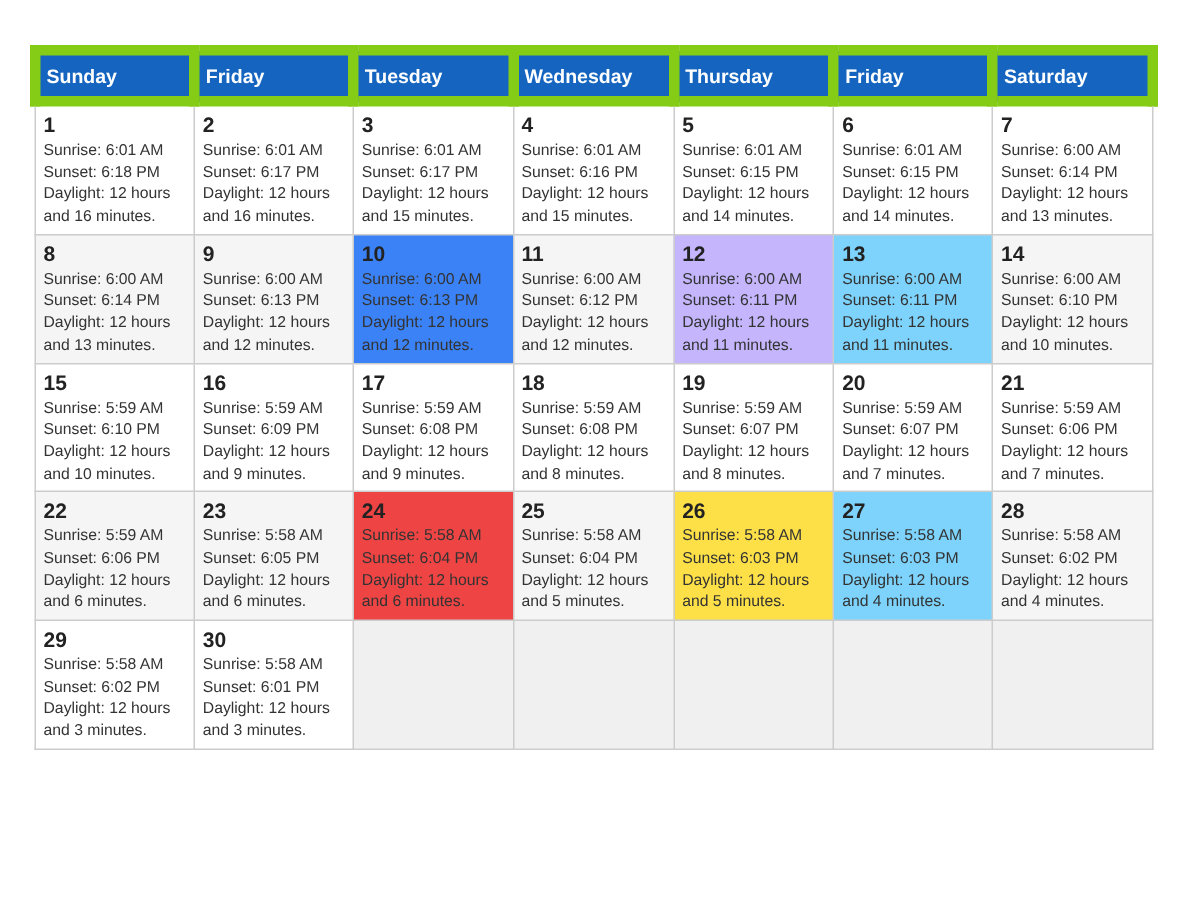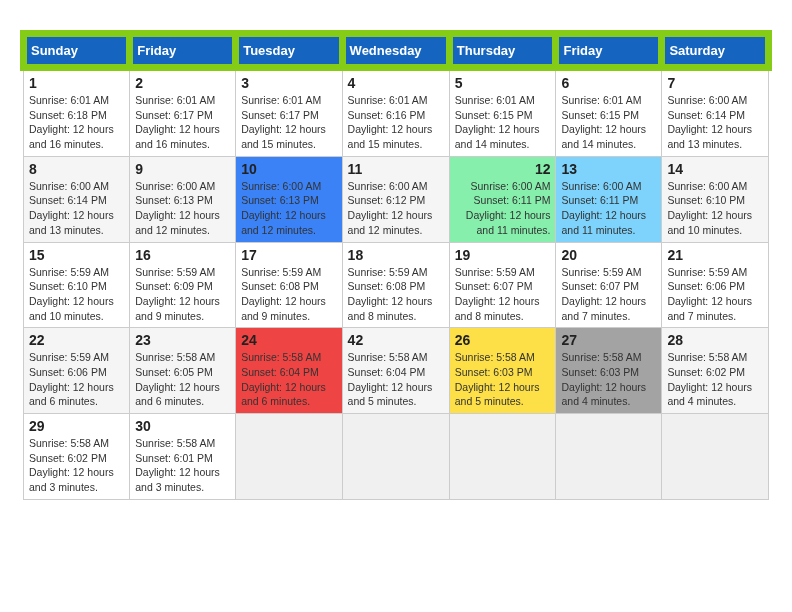--- a/index.html
+++ b/index.html
@@ -144,21 +144,21 @@
           <div class="day-info">Sunrise: 6:00 AM<br>Sunset: 6:13 PM<br>Daylight: 12 hours and 12 minutes.</div>
         </td>
         <td style="background: #3b82f6;">
           <span class="day-num">10</span>
           <div class="day-info">Sunrise: 6:00 AM<br>Sunset: 6:13 PM<br>Daylight: 12 hours and 12 minutes.</div>
         </td>
         <td style="background: rgb(245, 245, 245);">
           <span class="day-num">11</span>
           <div class="day-info">Sunrise: 6:00 AM<br>Sunset: 6:12 PM<br>Daylight: 12 hours and 12 minutes.</div>
         </td>
-        <td style="background: #86efac; text-align: right;">
+        <td style="background: #c4b5fd;">
           <span class="day-num">12</span>
           <div class="day-info">Sunrise: 6:00 AM<br>Sunset: 6:11 PM<br>Daylight: 12 hours and 11 minutes.</div>
         </td>
         <td style="background: #7dd3fc;">
           <span class="day-num">13</span>
           <div class="day-info">Sunrise: 6:00 AM<br>Sunset: 6:11 PM<br>Daylight: 12 hours and 11 minutes.</div>
         </td>
         <td style="background: rgb(245, 245, 245);">
           <span class="day-num">14</span>
           <div class="day-info">Sunrise: 6:00 AM<br>Sunset: 6:10 PM<br>Daylight: 12 hours and 10 minutes.</div>
@@ -201,28 +201,28 @@
         </td>
         <td style="background: rgb(245, 245, 245);">
           <span class="day-num">23</span>
           <div class="day-info">Sunrise: 5:58 AM<br>Sunset: 6:05 PM<br>Daylight: 12 hours and 6 minutes.</div>
         </td>
         <td style="background: #ef4444;">
           <span class="day-num">24</span>
           <div class="day-info">Sunrise: 5:58 AM<br>Sunset: 6:04 PM<br>Daylight: 12 hours and 6 minutes.</div>
         </td>
         <td style="background: rgb(245, 245, 245);">
-          <span class="day-num">42</span>
+          <span class="day-num">25</span>
           <div class="day-info">Sunrise: 5:58 AM<br>Sunset: 6:04 PM<br>Daylight: 12 hours and 5 minutes.</div>
         </td>
         <td style="background: #fde047;">
           <span class="day-num">26</span>
           <div class="day-info">Sunrise: 5:58 AM<br>Sunset: 6:03 PM<br>Daylight: 12 hours and 5 minutes.</div>
         </td>
-        <td style="background: #a3a3a3;">
+        <td style="background: #7dd3fc;">
           <span class="day-num">27</span>
           <div class="day-info">Sunrise: 5:58 AM<br>Sunset: 6:03 PM<br>Daylight: 12 hours and 4 minutes.</div>
         </td>
         <td style="background: rgb(245, 245, 245);">
           <span class="day-num">28</span>
           <div class="day-info">Sunrise: 5:58 AM<br>Sunset: 6:02 PM<br>Daylight: 12 hours and 4 minutes.</div>
         </td>
       </tr>
       <tr>
         <td>

